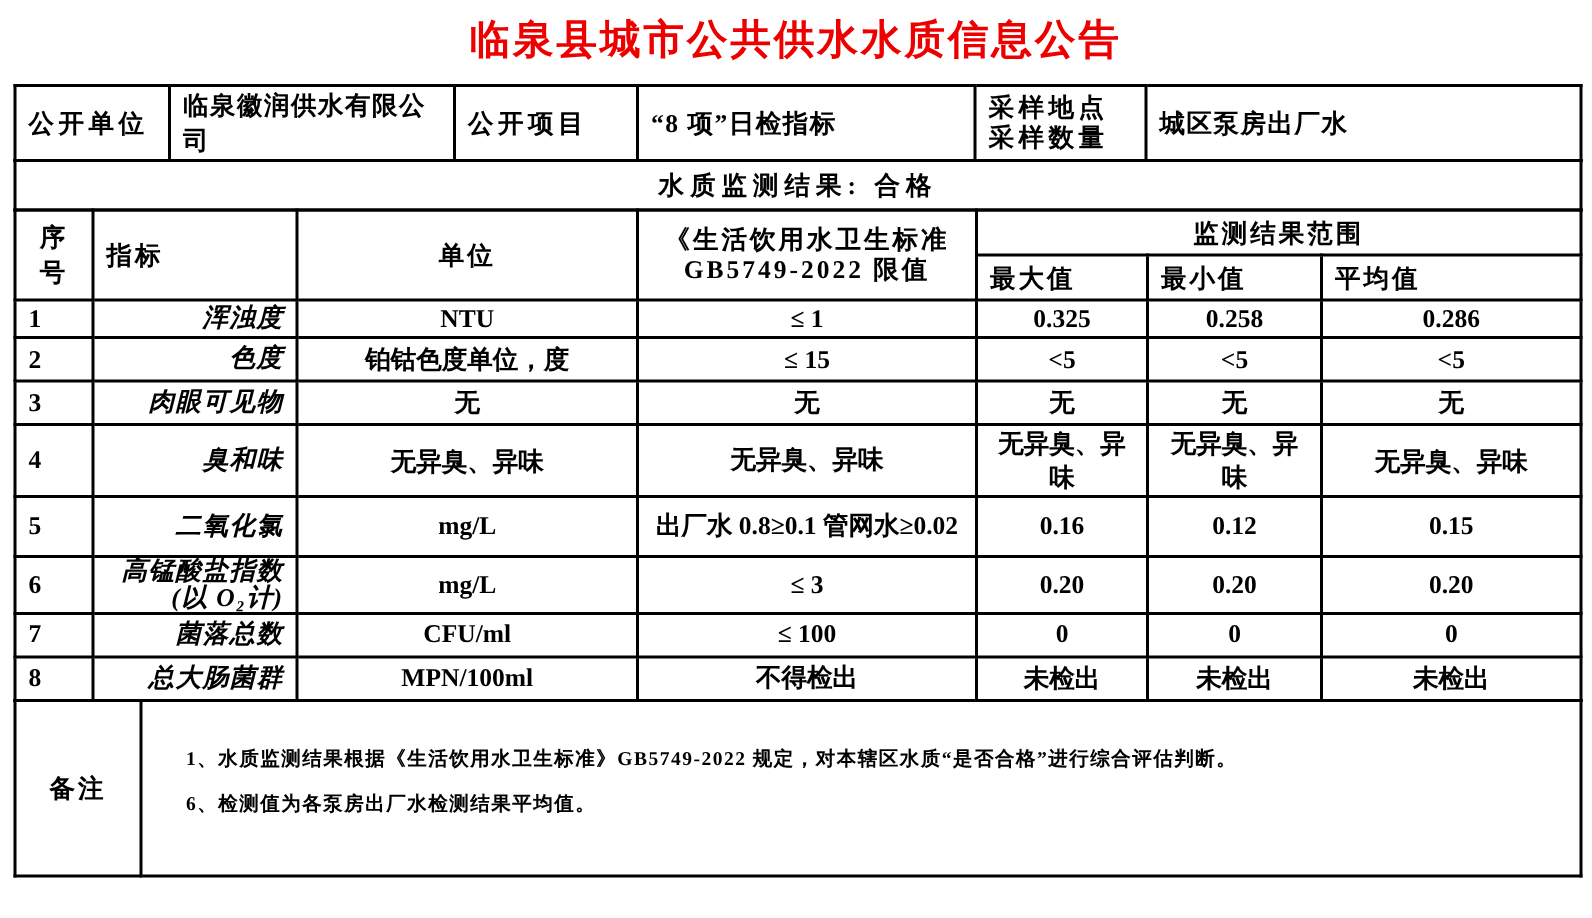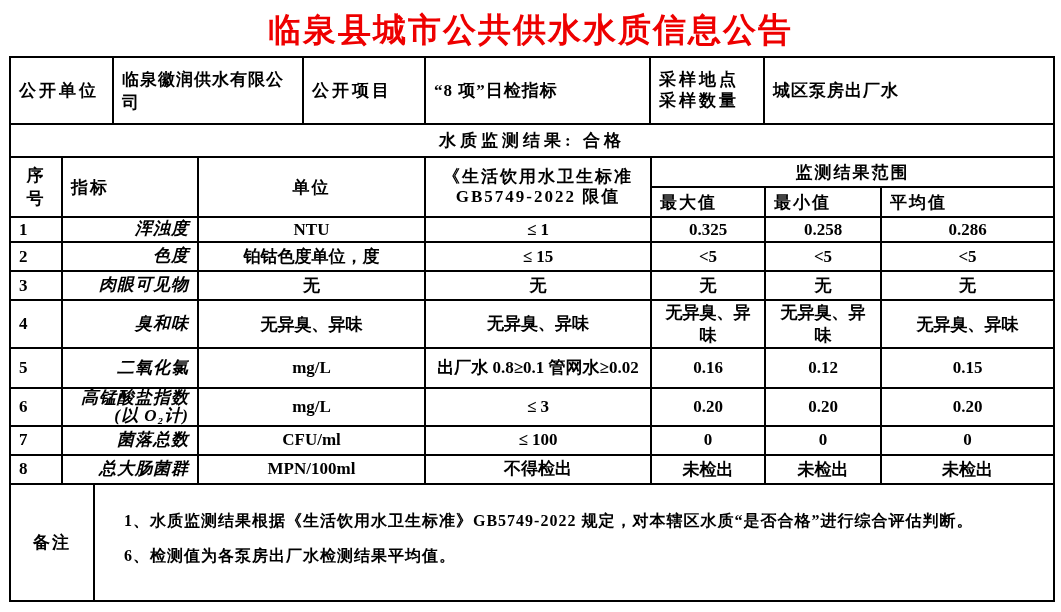--- a/index.html
+++ b/index.html
@@ -4,50 +4,50 @@
 <style>
   :root { --title-color:#ee0000; --border-color:#000000; --text-color:#000000; --bg:#ffffff; }
   * { box-sizing: border-box; }
   html,body { margin:0; padding:0; }
   body {
     width:1061px; height:612px; background:var(--bg); color:var(--text-color);
     font-family:"Liberation Serif","DejaVu Serif",serif; font-weight:bold; overflow:hidden;
   }
   .title {
     margin:0; height:56px; padding-top:8px; text-align:center;
-    font-size:33px; letter-spacing:2px; font-weight:bold; color:var(--title-color);
+    font-size:27px; letter-spacing:2px; font-weight:bold; color:var(--title-color);
     font-family:"Liberation Sans","DejaVu Sans",sans-serif;
   }
   table.tbl {
     margin-left:9px; width:1044px; border-collapse:collapse; table-layout:fixed;
   }
   table.tbl + table.tbl { margin-top:-2px; }
   table.tbl td {
     border:2px solid var(--border-color); font-size:17px; font-weight:bold;
     padding:0 8px; vertical-align:middle; overflow:hidden;
   }
   
-  tr.h57{height:67px} tr.h40{height:40px} tr.h33{height:33px} tr.h30{height:30px}
+  tr.h57{height:50px} tr.h40{height:40px} tr.h33{height:33px} tr.h30{height:30px}
   tr.h25{height:25px} tr.h29{height:29px} tr.h35{height:35px} tr.h117{height:117px}
   
   td.lab { text-align:left; letter-spacing:3px; padding-left:9px; }
   td.val { text-align:left; letter-spacing:1px; padding-left:8px; }
   td.ctr { text-align:center; }
   td.banner { text-align:center; letter-spacing:4px; }
   td.hc { text-align:center; letter-spacing:2px; }
   td.hl { text-align:left; letter-spacing:2px; padding-left:6px; }
   td.hind { text-align:left; letter-spacing:2px; padding-left:9px; }
   td.idx { text-align:left; padding-left:9px; }
   td.ind { text-align:right; letter-spacing:1px; padding-left:9px;font-style:italic; }
   td.pre { white-space:pre-line; line-height:1.2; }
   td.limit { line-height:1.15; padding:0 4px; }
   td.remarks-label { text-align:center; letter-spacing:2px; padding:0 4px; }
   td.remarks-body { vertical-align:top; padding:12px 14px 0 6px; }
   td.remarks-body p {
-    margin:0 0 8px 0; text-indent:21px; font-size:16px; line-height:1.72;
+    margin:0 0 8px 0; text-indent:21px; font-size:13px; line-height:1.72;
     letter-spacing:1px; text-align:left;
   }
 </style>
 </head>
 <body>
 
 <div>
 
   <h1 class="title">临泉县城市公共供水水质信息公告</h1>
 

